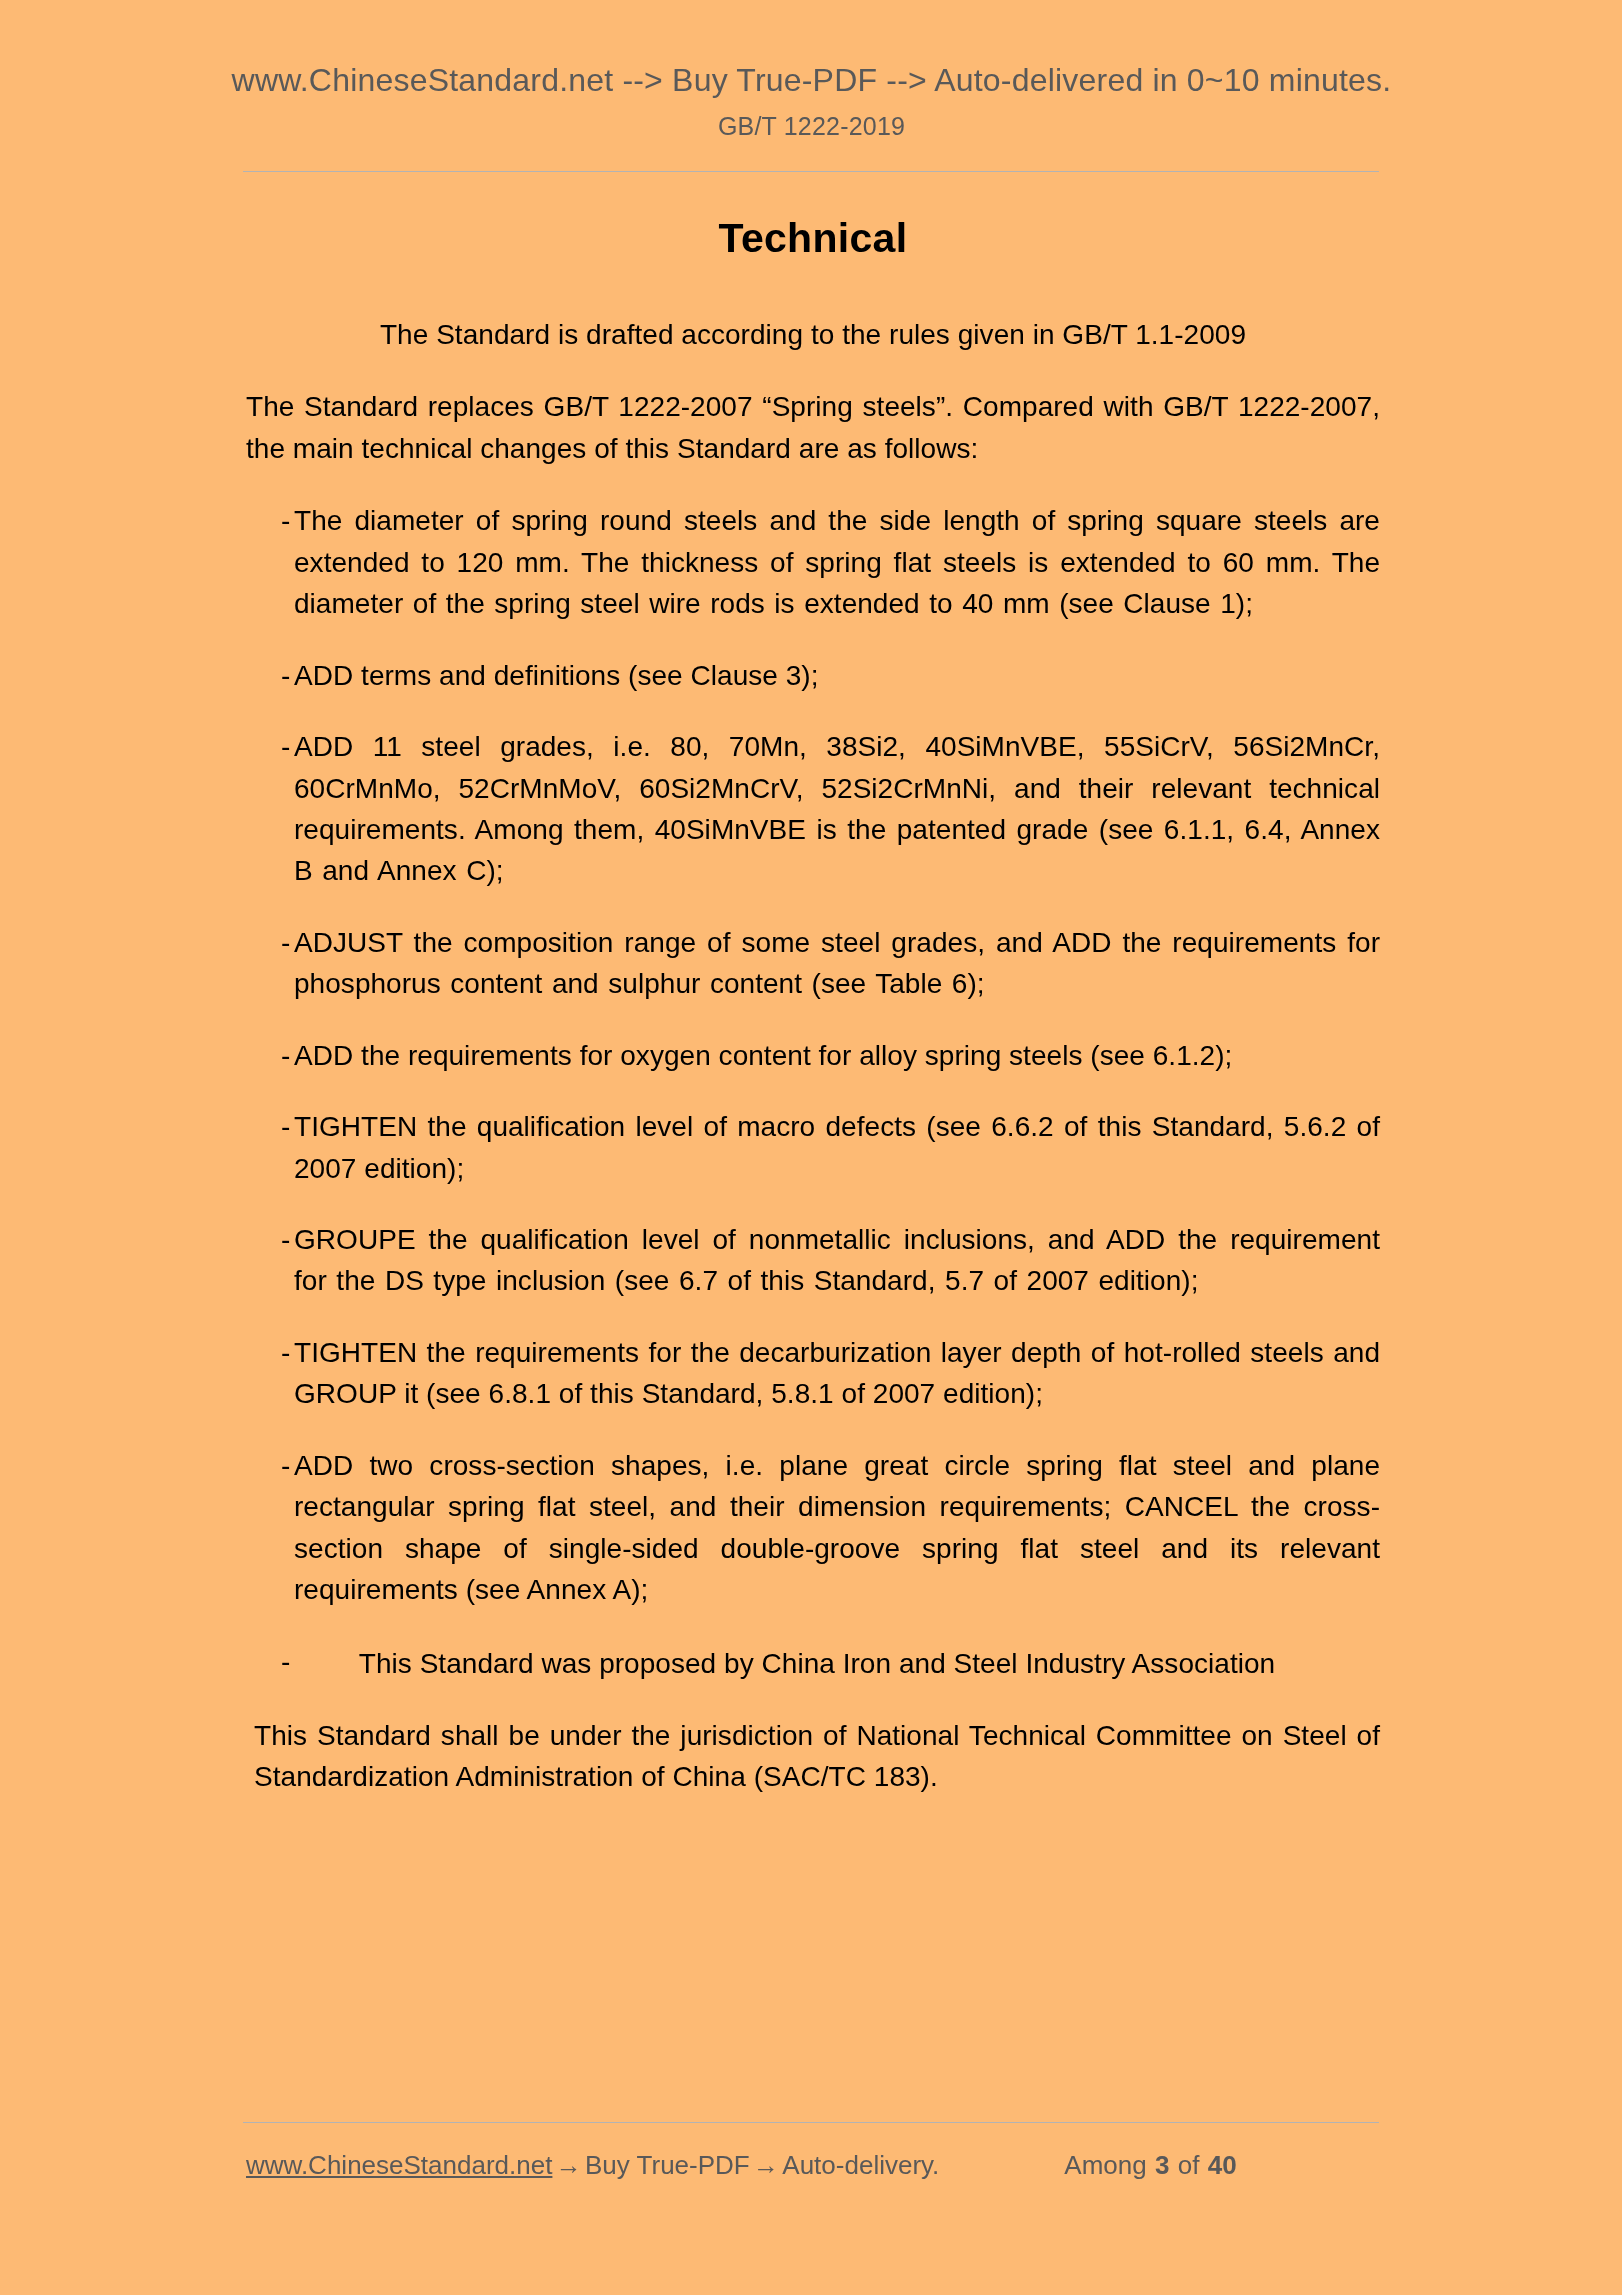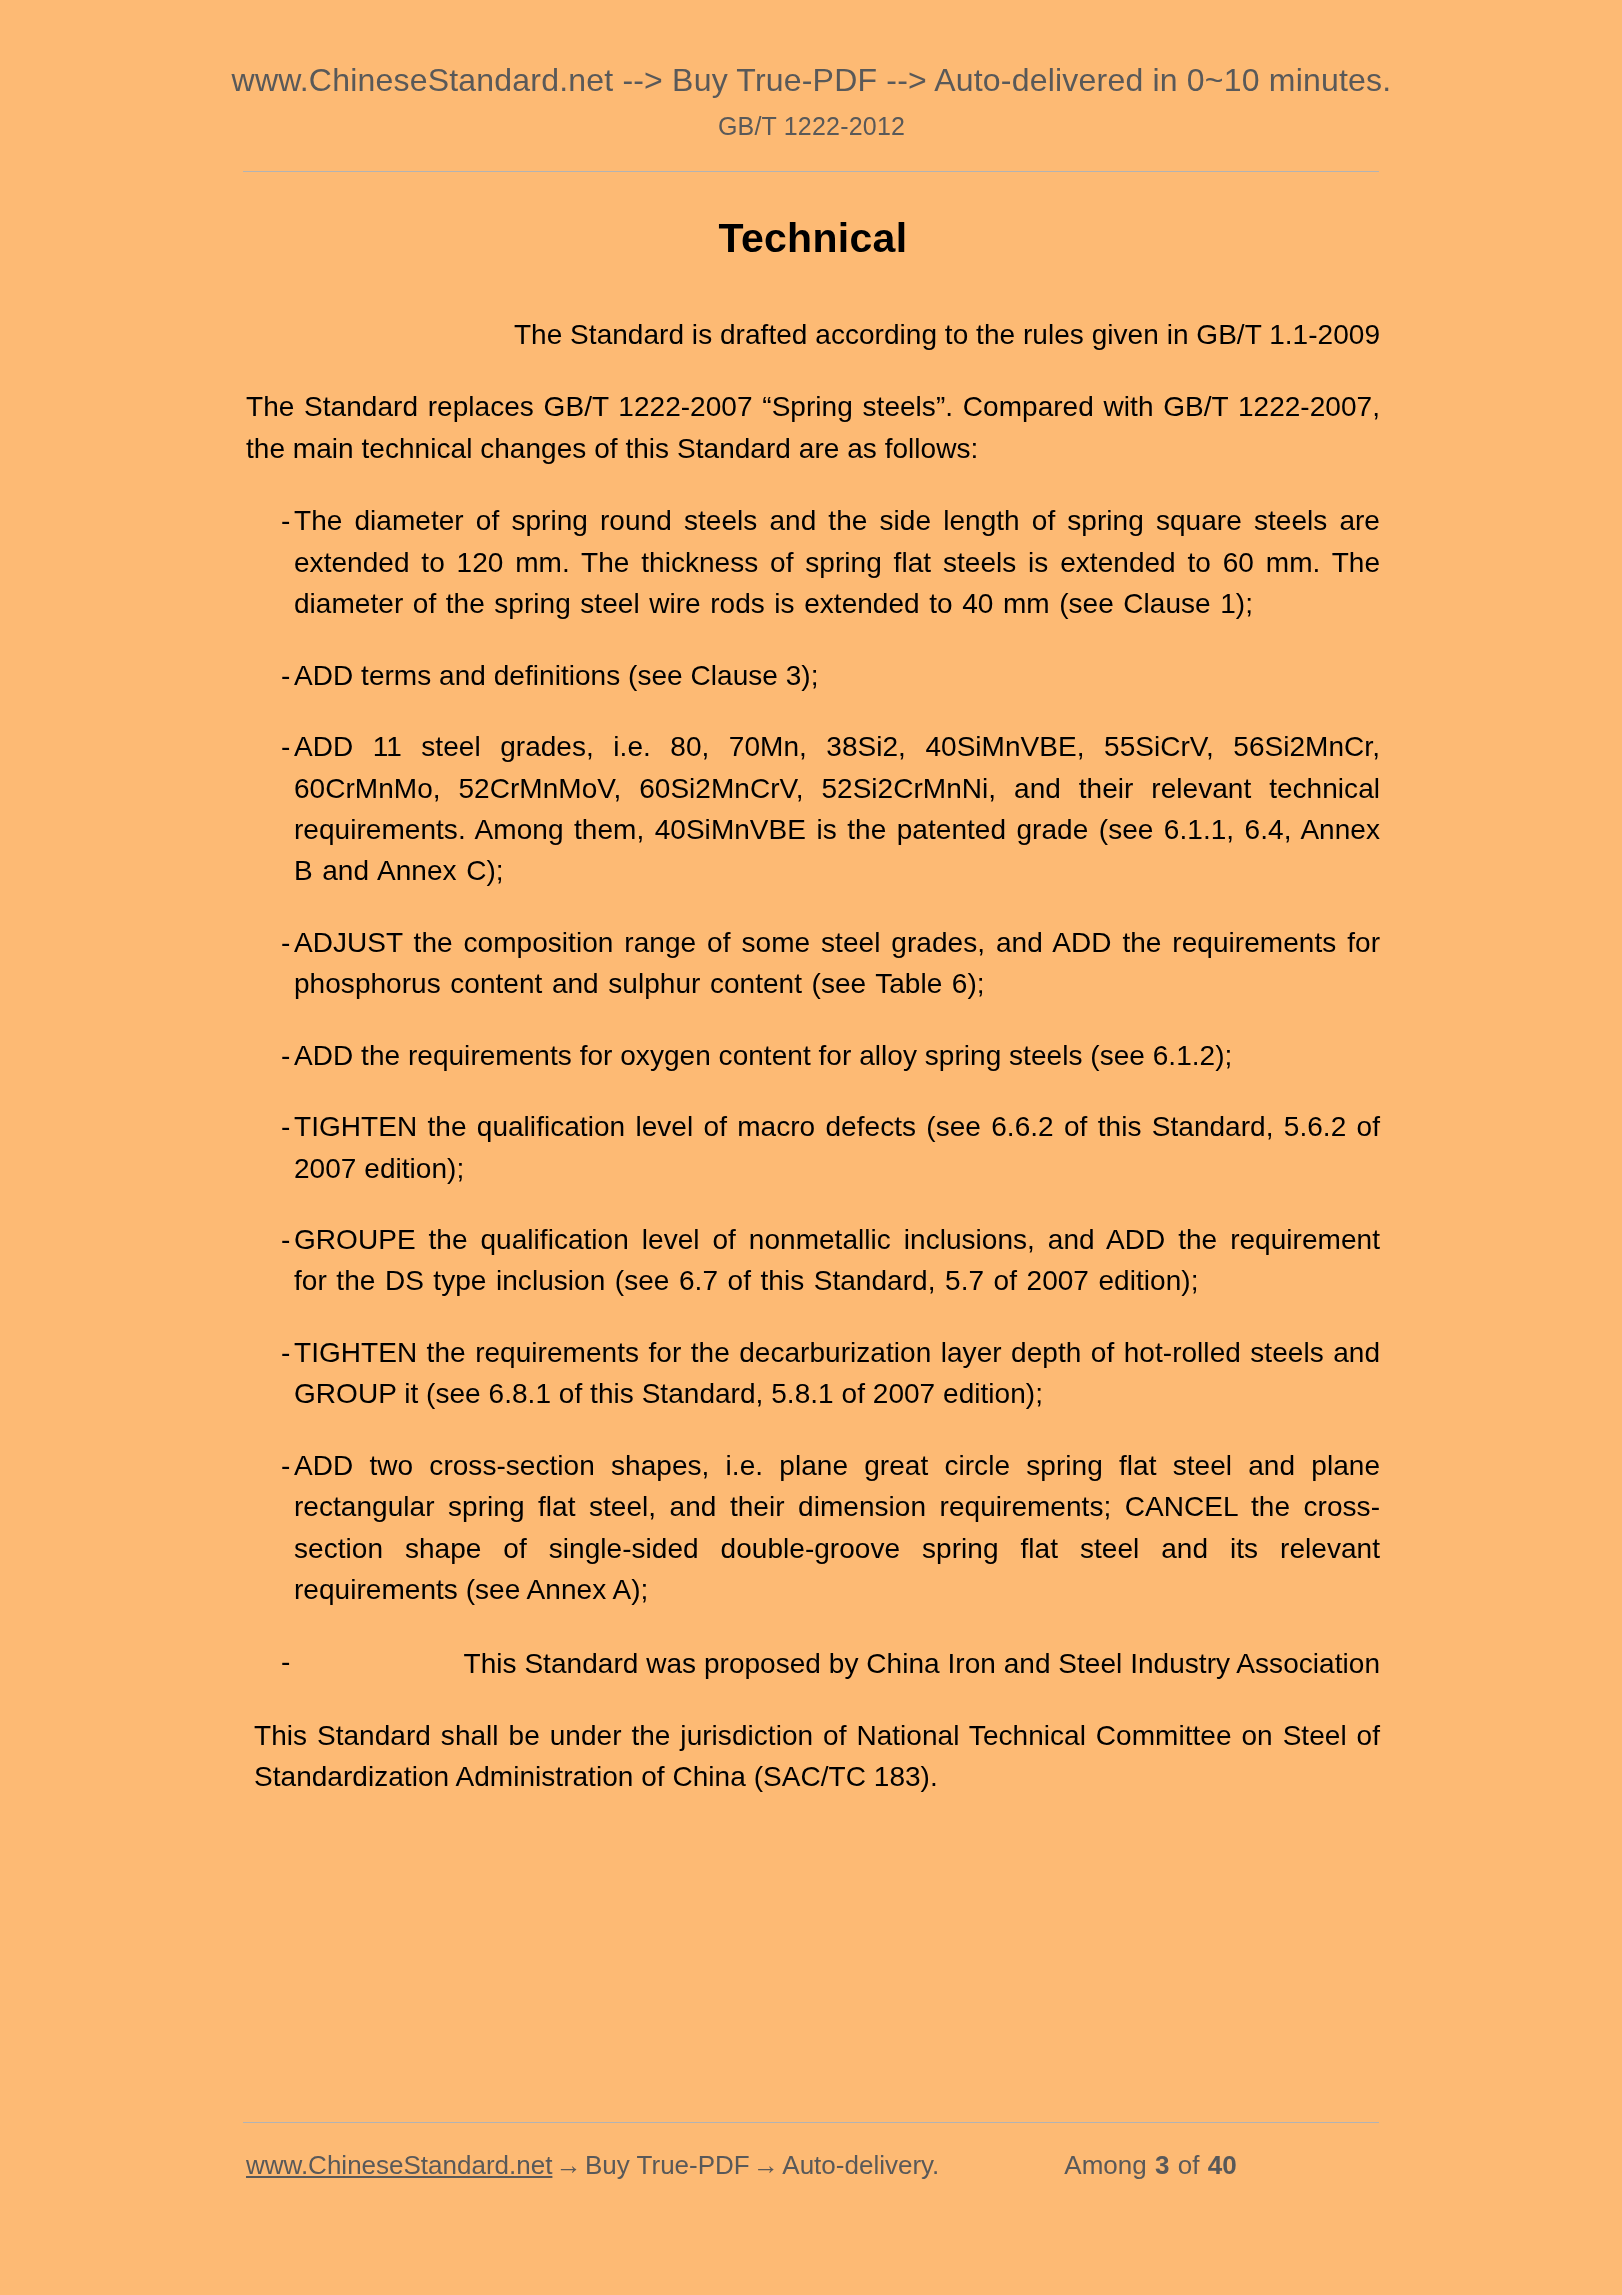--- a/index.html
+++ b/index.html
@@ -62,21 +62,21 @@
     font-size: 41px;
     font-weight: bold;
     text-align: center;
     margin: 0 0 52px 0;
     letter-spacing: 0.3px;
   }
   p.para {
     font-size: 28px;
     line-height: 1.48;
     margin: 0 0 31px 0;
-    text-align: right;
+    text-align: center;
     letter-spacing: 0.04px;
   }
   p.para.justify {
     text-align: justify;
     text-justify: inter-word;
   }
   ul.change-list {
     list-style: none;
     margin: 0 0 0 0;
     padding: 0;
@@ -132,21 +132,21 @@
   .footer-right b { font-weight: bold; }
   .sp { display: inline-block; width: 8.3px; }
 </style>
 </head>
 <body>
 
 <div class="page">
 
   <div class="doc-header">
     <div class="promo-line">www.ChineseStandard.net --&gt; Buy True-PDF --&gt; Auto-delivered in 0~10 minutes.</div>
-    <div class="std-code">GB/T 1222-2012</div>
+    <div class="std-code">GB/T 1222-2019</div>
   </div>
 
   <div class="rule rule-top"></div>
 
   <div class="content">
 
     <h1 class="doc-title">Technical</h1>
 
     <p class="para">The Standard is drafted according to the rules given in GB/T 1.1-2009</p>
     <p class="para justify">The Standard replaces GB/T 1222-2007 “Spring steels”. Compared with GB/T 1222-2007, the main technical changes of this Standard are as follows:</p>

